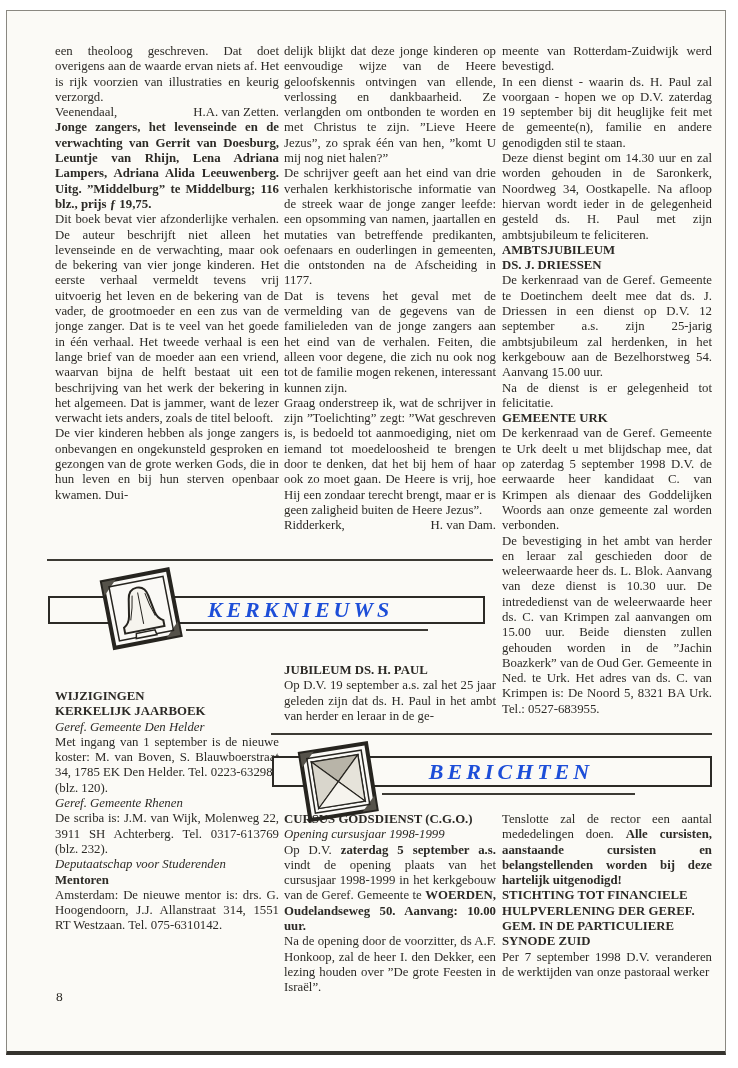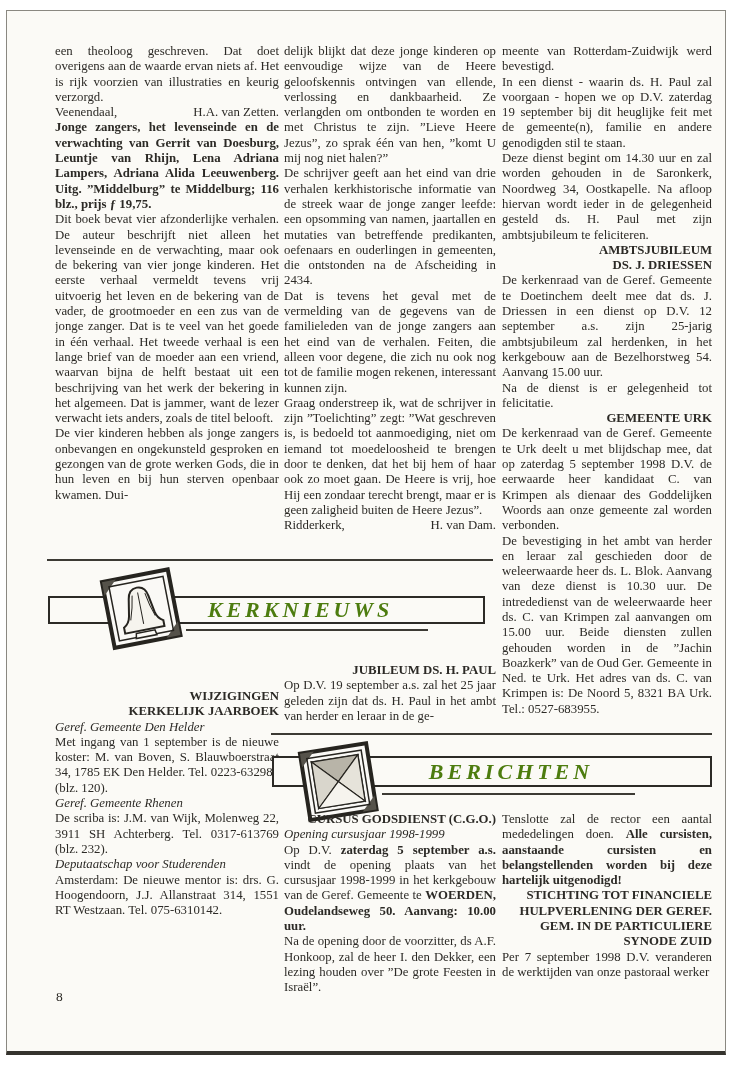--- a/index.html
+++ b/index.html
@@ -14,30 +14,30 @@
   }
   .col{
     position:absolute;font-size:12.8px;line-height:15.3px;
     text-align:justify;overflow:hidden;
   }
   .col p{margin:0;}
   .b{font-weight:bold;}
   .i{font-style:italic;}
   .mt8{margin-top:8px;}
   .mt12{margin-top:12px;}
-  .h{font-weight:bold;white-space:pre-line;text-align:right;}
+  .h{font-weight:bold;white-space:pre-line;text-align:left;}
   .sig{display:flex;justify-content:space-between;}
   .rule{position:absolute;height:2px;background:#3c3a34;}
   .banner{
     position:absolute;border:2px solid #2c2a26;background:#fbfaf6;
     display:flex;align-items:center;box-sizing:border-box;
   }
   .banner-title{
     width:100%;text-align:center;font-weight:bold;font-style:italic;
-    font-size:22px;letter-spacing:4px;color:#4d7c0f;
+    font-size:22px;letter-spacing:4px;color:#1d4ed8;
     font-family:"Liberation Serif","DejaVu Serif",serif;
     border-radius:7px;
   }
   .icon-box{position:absolute;}
   .pagenum{position:absolute;left:56px;top:989px;font-size:13.5px;}
 </style>
 </head>
 <body>
 
 <div class="sheet"></div>
@@ -48,21 +48,21 @@
     <span>Veenendaal,</span>
     <span>H.A. van Zetten.</span>
   </div>
   <p class="b mt12">Jonge zangers, het levenseinde en de verwachting van Gerrit van Doesburg, Leuntje van Rhijn, Lena Adriana Lampers, Adriana Alida Leeuwenberg. Uitg. ”Middelburg” te Middelburg; 116 blz., prijs ƒ 19,75.</p>
   <p>Dit boek bevat vier afzonderlijke verhalen. De auteur beschrijft niet alleen het levenseinde en de verwachting, maar ook de bekering van vier jonge kinderen. Het eerste verhaal vermeldt tevens vrij uitvoerig het leven en de bekering van de vader, de grootmoeder en een zus van de jonge zanger. Dat is te veel van het goede in één verhaal. Het tweede verhaal is een lange brief van de moeder aan een vriend, waarvan bijna de helft bestaat uit een beschrijving van het werk der bekering in het algemeen. Dat is jammer, want de lezer verwacht iets anders, zoals de titel belooft.</p>
   <p>De vier kinderen hebben als jonge zangers onbevangen en ongekunsteld gesproken en gezongen van de grote werken Gods, die in hun leven en bij hun sterven openbaar kwamen. Dui-</p>
 </section>
 
 <section class="col" style="left:284px;top:44px;width:212px;height:512px">
   <p>delijk blijkt dat deze jonge kinderen op eenvoudige wijze van de Heere geloofskennis ontvingen van ellende, verlossing en dankbaarheid. Ze verlangden om ontbonden te worden en met Christus te zijn. ”Lieve Heere Jezus”, zo sprak één van hen, ”komt U mij nog niet halen?”</p>
-  <p>De schrijver geeft aan het eind van drie verhalen kerkhistorische informatie van de streek waar de jonge zanger leefde: een opsomming van namen, jaartallen en mutaties van betreffende predikanten, oefenaars en ouderlingen in gemeenten, die ontstonden na de Afscheiding in 2434.</p>
+  <p>De schrijver geeft aan het eind van drie verhalen kerkhistorische informatie van de streek waar de jonge zanger leefde: een opsomming van namen, jaartallen en mutaties van betreffende predikanten, oefenaars en ouderlingen in gemeenten, die ontstonden na de Afscheiding in 1177.</p>
   <p>Dat is tevens het geval met de vermelding van de gegevens van de familieleden van de jonge zangers aan het eind van de verhalen. Feiten, die alleen voor degene, die zich nu ook nog tot de familie mogen rekenen, interessant kunnen zijn.</p>
   <p>Graag onderstreep ik, wat de schrijver in zijn ”Toelichting” zegt: ”Wat geschreven is, is bedoeld tot aanmoediging, niet om iemand tot moedeloosheid te brengen door te denken, dat het bij hem of haar ook zo moet gaan. De Heere is vrij, hoe Hij een zondaar terecht brengt, maar er is geen zaligheid buiten de Heere Jezus”.</p>
   <div class="sig">
     <span>Ridderkerk,</span>
     <span>H. van Dam.</span>
   </div>
 </section>
 
 <section class="col" style="left:502px;top:44px;width:210px;height:688px">
   <p>meente van Rotterdam-Zuidwijk werd bevestigd.</p>
@@ -96,20 +96,21 @@
 </svg>
 
 <section class="col" style="left:55px;top:689px;width:224px;height:338px">
   <p class="h">WIJZIGINGEN
 KERKELIJK JAARBOEK</p>
   <p class="i">Geref. Gemeente Den Helder</p>
   <p>Met ingang van 1 september is de nieuwe koster: M. van Boven, S. Blauwboerstraat 34, 1785 EK Den Helder. Tel. 0223-632988 (blz. 120).</p>
   <p class="i mt8">Geref. Gemeente Rhenen</p>
   <p>De scriba is: J.M. van Wijk, Molenweg 22, 3911 SH Achterberg. Tel. 0317-613769 (blz. 232).</p>
   <p class="i mt8">Deputaatschap voor Studerenden</p>
+  <p class="b">Mentoren</p>
   <p>Amsterdam: De nieuwe mentor is: drs. G. Hoogendoorn, J.J. Allanstraat 314, 1551 RT Westzaan. Tel. 075-6310142.</p>
 </section>
 
 <section class="col" style="left:284px;top:663px;width:212px;height:66px">
   <p class="h">JUBILEUM DS. H. PAUL</p>
   <p>Op D.V. 19 september a.s. zal het 25 jaar geleden zijn dat ds. H. Paul in het ambt van herder en leraar in de ge-</p>
 </section>
 
 <div class="rule" style="left:271px;top:733px;width:441px"></div>
 <div class="banner" style="left:272px;top:756px;width:440px;height:31px">

